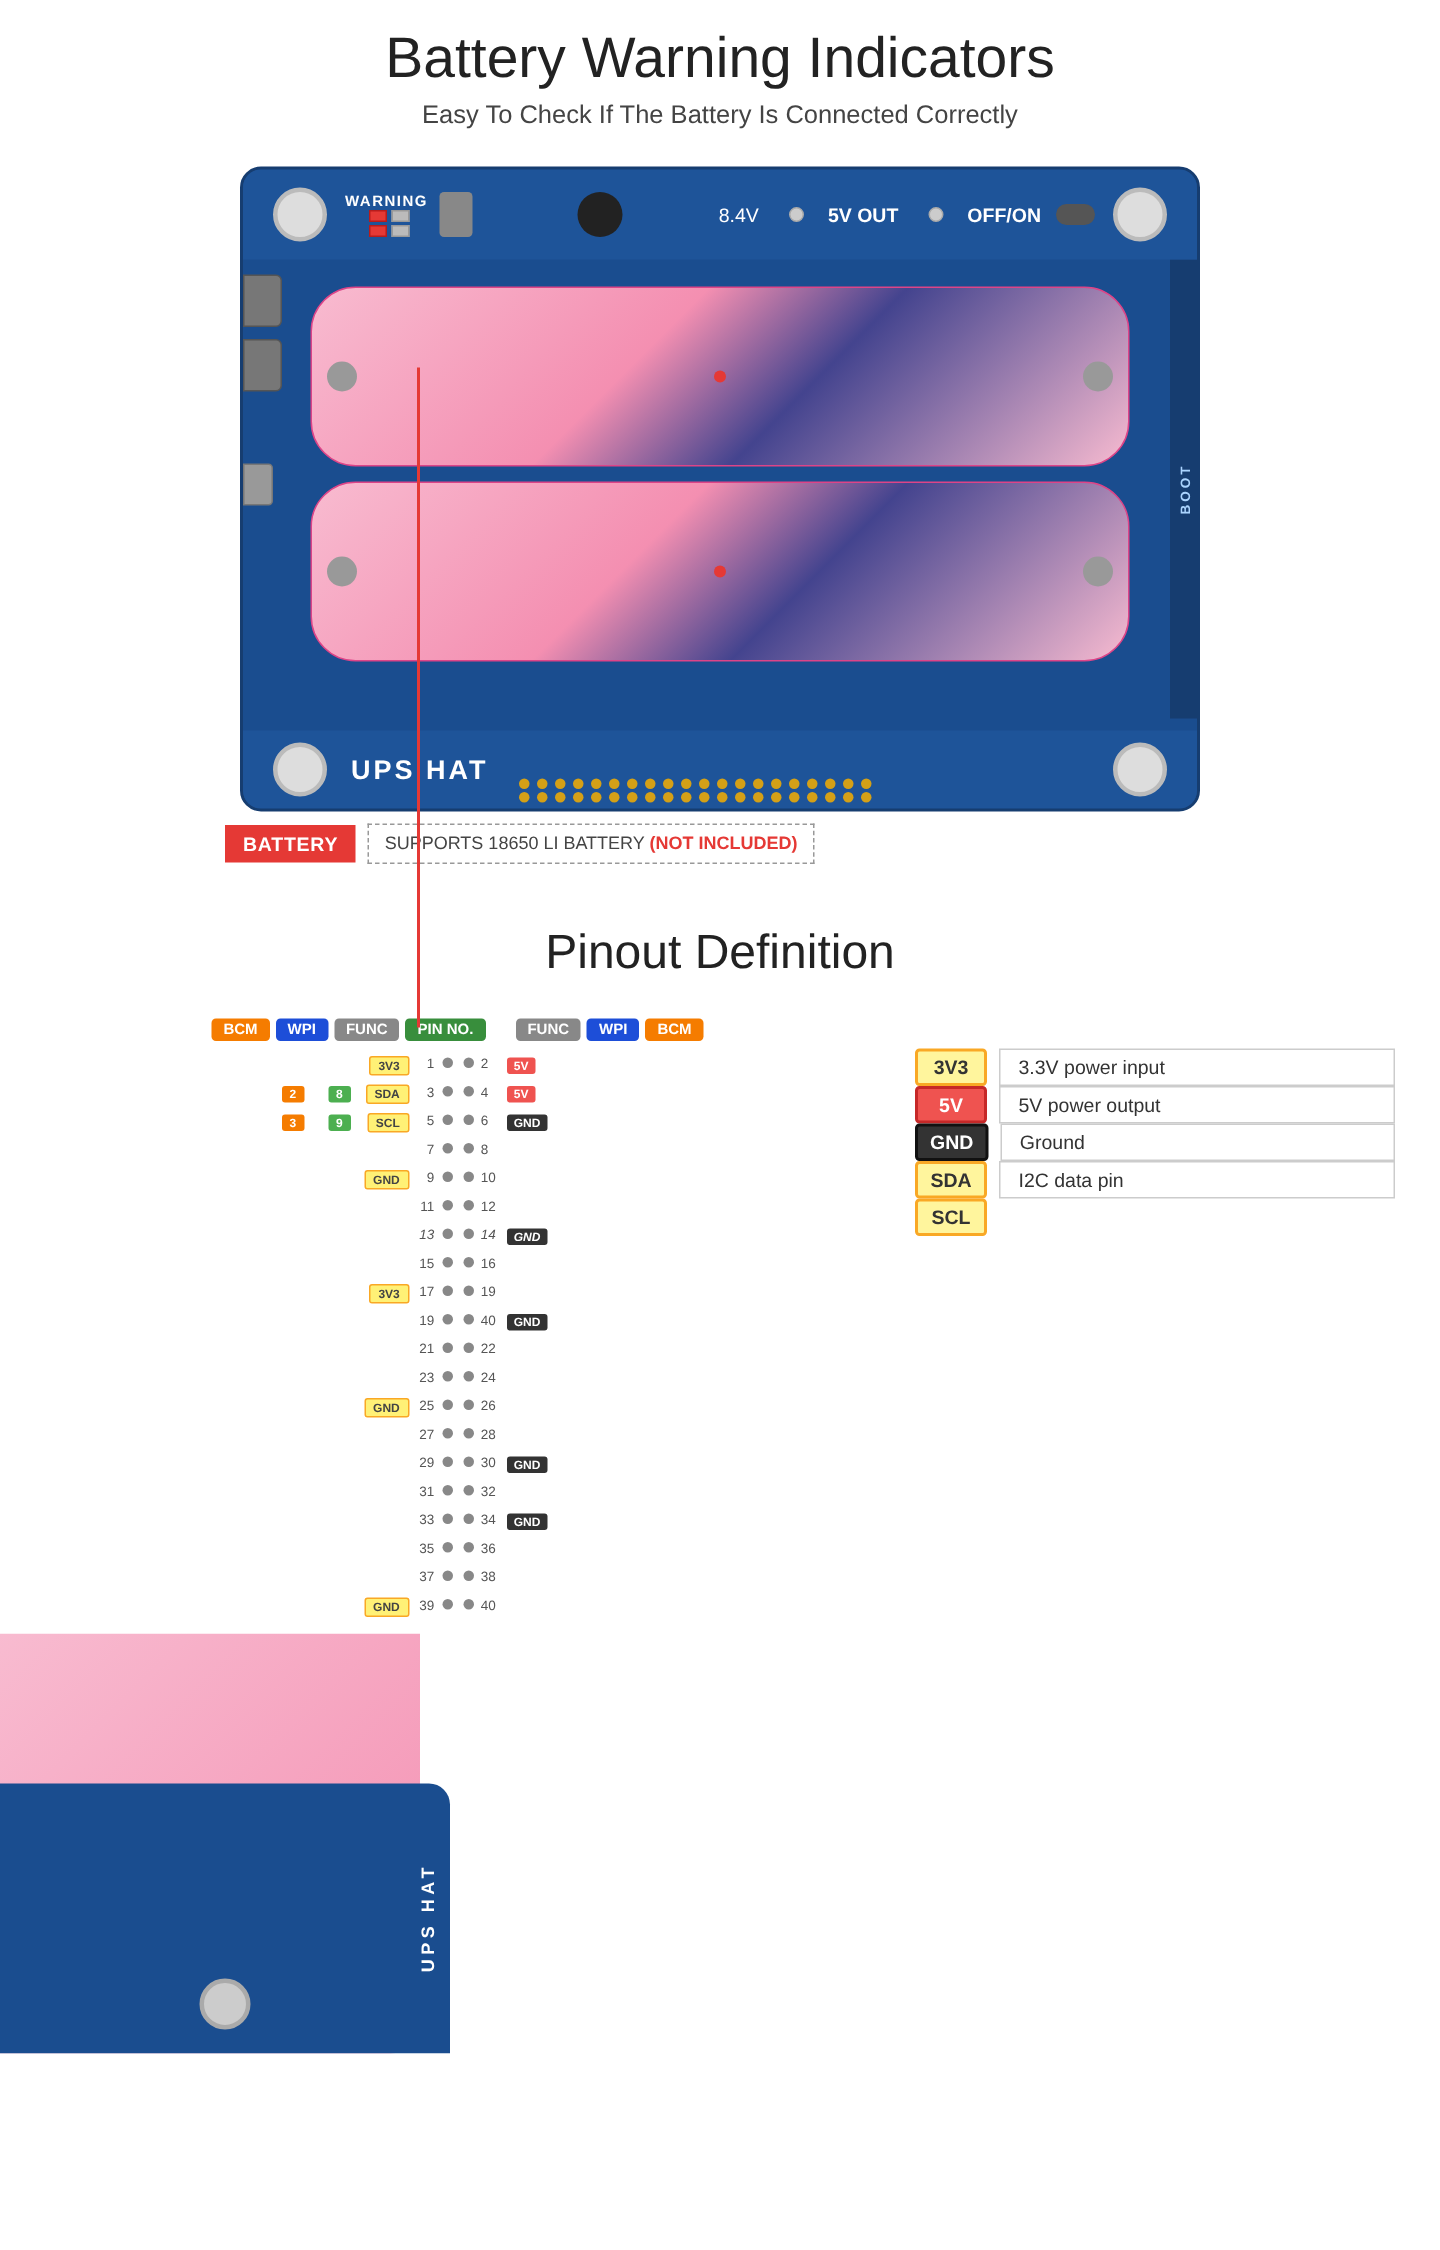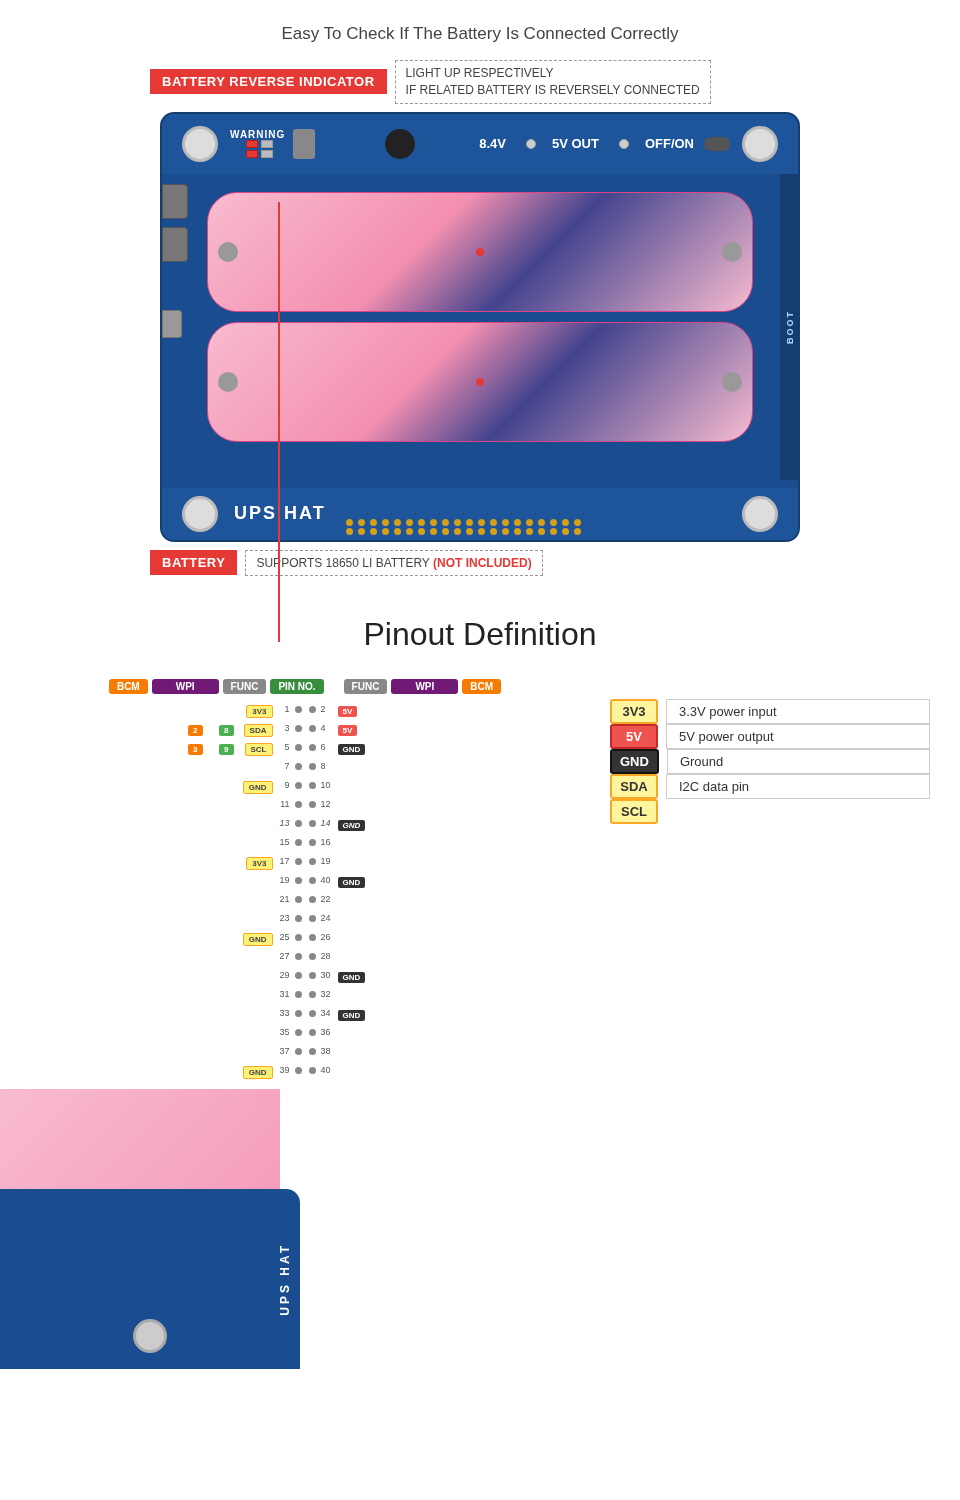--- a/index.html
+++ b/index.html
@@ -87,21 +87,21 @@
       border: 1px solid #b71c1c;
     }
     .ind-gray {
       width: 12px; height: 8px;
       background: #bbb;
       border: 1px solid #999;
     }
     .board-voltage {
       color: #fff;
       font-size: 13px;
-      font-weight: bold;
+      font-weight: normal;
       margin-right: 20px;
     }
     .board-5v {
       color: #fff;
       font-size: 13px;
       font-weight: bold;
       margin-right: 20px;
     }
     .board-onoff {
       color: #fff;
@@ -206,21 +206,21 @@
       align-items: flex-start;
     }
 
     
     .pinout-left {
       flex: 1;
       position: relative;
     }
 
     .ph-bcm { background: #f57c00; color: #fff; font-size: 10px; font-weight: bold; padding: 2px 8px; border-radius: 3px; margin: 0 1px; }
-    .ph-wpi { background: #701a75; color: #fff; font-size: 10px; font-weight: bold; padding: 2px 24px; border-radius: 3px; margin: 0 1px; }
+    .ph-wpi { background: #1d4ed8; color: #fff; font-size: 10px; font-weight: bold; padding: 2px 8px; border-radius: 3px; margin: 0 1px; }
     .ph-func { background: #888; color: #fff; font-size: 10px; font-weight: bold; padding: 2px 8px; border-radius: 3px; margin: 0 1px; }
     .ph-pinno { background: #388e3c; color: #fff; font-size: 10px; font-weight: bold; padding: 2px 8px; border-radius: 3px; margin: 0 1px; }
 
     
     .pinout-right {
       width: 320px;
       display: flex;
       flex-direction: column;
       gap: 10px;
       padding-top: 20px;
@@ -270,34 +270,28 @@
     .b-orange { background: #f57c00; color: #fff; }
     .b-green-d { background: #4caf50; color: #fff; }
     .b-yellow { background: #fff176; color: #444; border: 1px solid #f9a825; }
     .b-red { background: #ef5350; color: #fff; }
     .b-dark { background: #333; color: #fff; }
   </style>
 </head>
 <body>
 
 <div class="header">
+  <h1>Battery Warning Indicators</h1>
   <p>Easy To Check If The Battery Is Connected Correctly</p>
 </div>
 
 <div class="board-section-wrapper">
 
   <div style="position:relative; width:780px; margin:0 auto; padding-top:10px;">
 
-    <div style="display:flex; align-items:center; margin-left:60px; margin-bottom:0;">
-      <span class="red-badge">BATTERY REVERSE INDICATOR</span>
-      <span class="dashed-box">
-        <span>LIGHT UP RESPECTIVELY</span><br>
-        <span>IF RELATED BATTERY IS REVERSELY CONNECTED</span>
-      </span>
-    </div>
 
     <div class="board" style="margin:0 auto; margin-top:8px; position:relative;">
 
       <div class="board-top">
 
         <div class="board-circle" style="margin-right:12px;"></div>
 
         <div style="display:flex; flex-direction:column; align-items:center; margin-right:8px;">
           <span class="board-label warning">WARNING</span>
           <div class="indicator-group">

